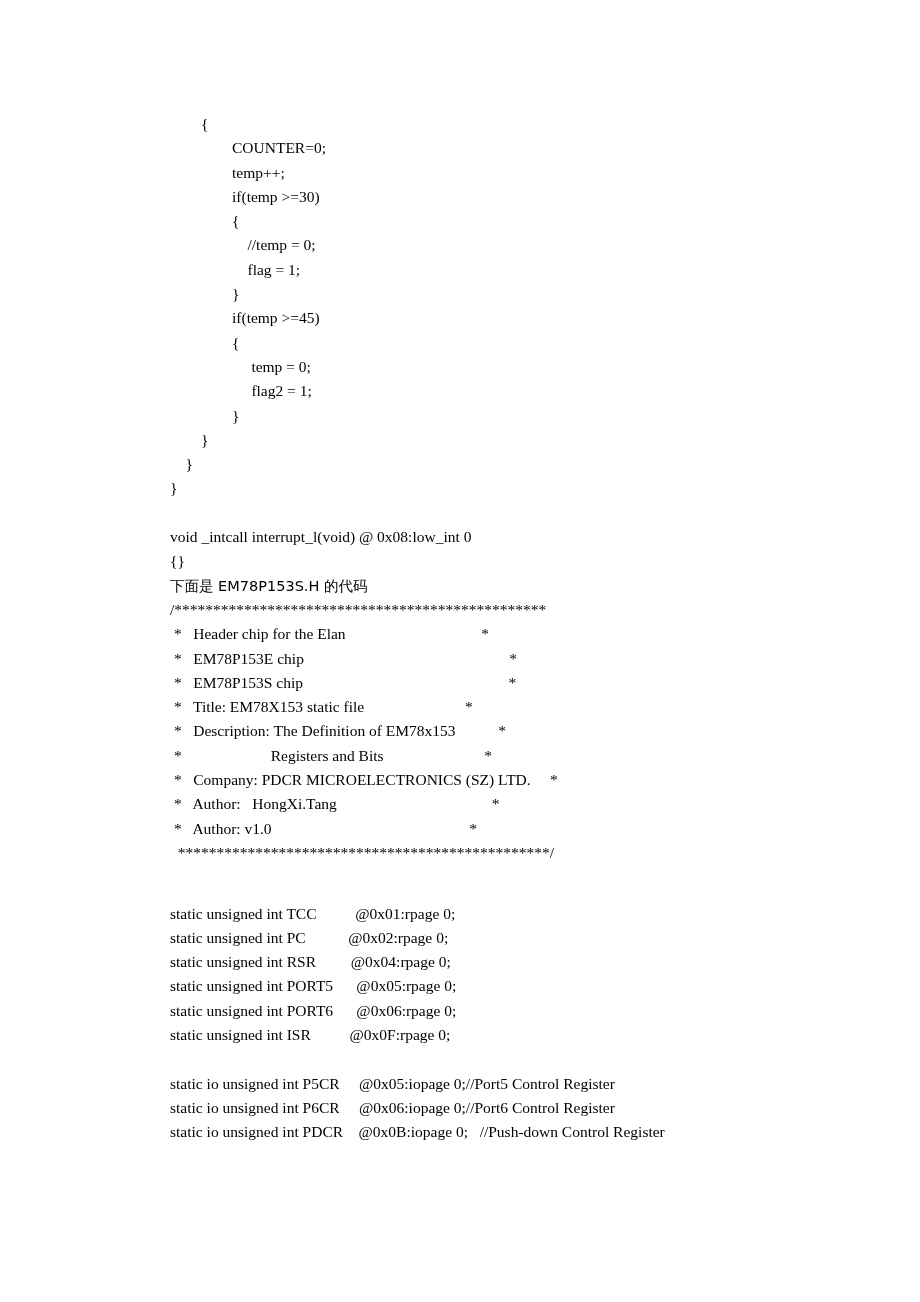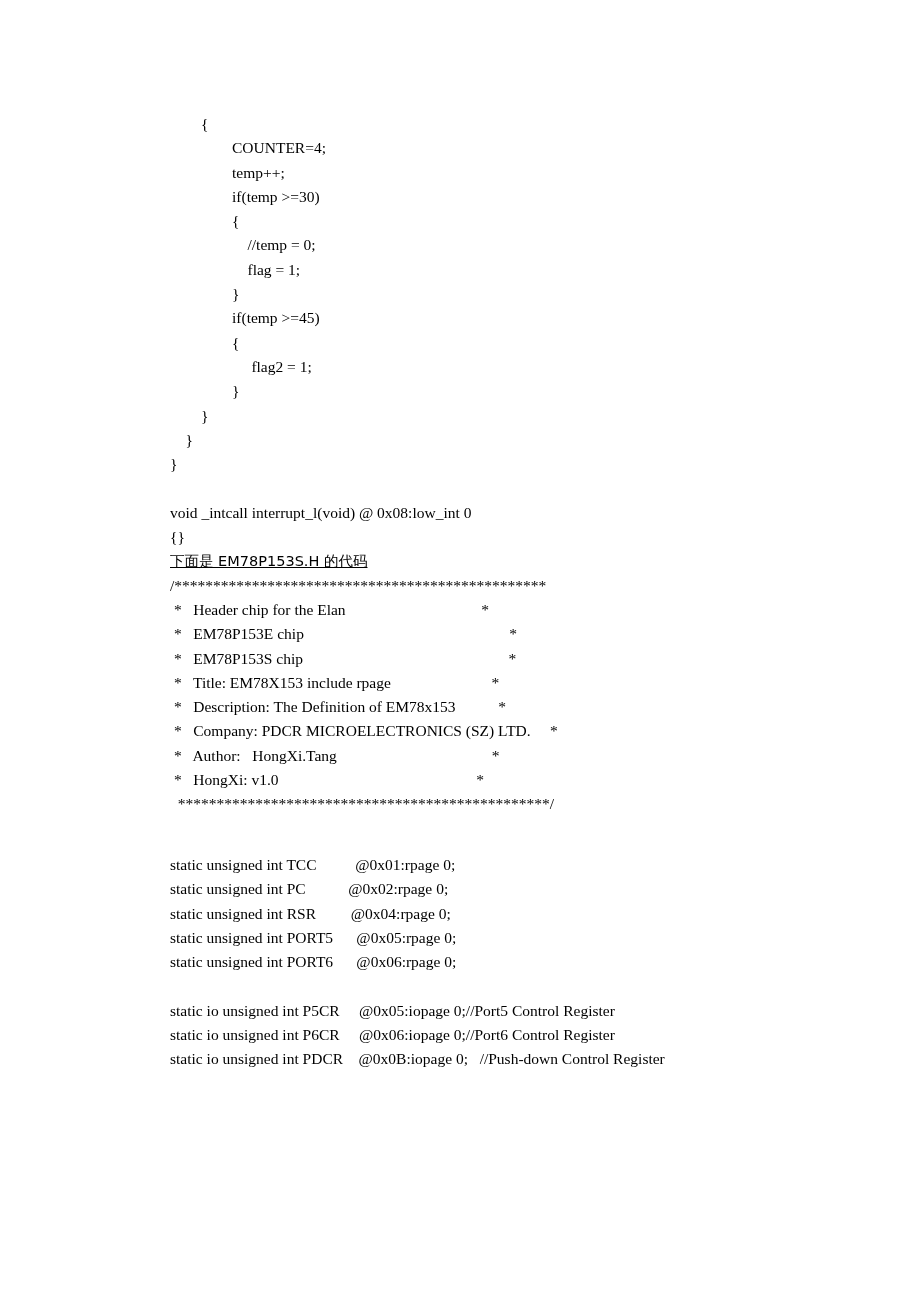--- a/index.html
+++ b/index.html
@@ -30,77 +30,79 @@
   }
   .line {
     font-size: 15.5px;
     line-height: 24.3px;
     white-space: pre;
     font-family: "Liberation Serif", serif;
   }
   .cjk {
     font-family: "DejaVu Sans", sans-serif;
     font-size: 14.5px;
-    text-decoration: underline;
   }
   .blank {
     height: 24.3px;
   }
   .halfblank {
     height: 12px;
   }
 </style>
 </head>
 <body>
 
 <div class="page">
   <div class="content">
 
     <div class="line">        {</div>
-    <div class="line">                COUNTER=4;</div>
+    <div class="line">                COUNTER=0;</div>
     <div class="line">                temp++;</div>
     <div class="line">                if(temp &gt;=30)</div>
     <div class="line">                {</div>
     <div class="line">                    //temp = 0;</div>
     <div class="line">                    flag = 1;</div>
     <div class="line">                }</div>
     <div class="line">                if(temp &gt;=45)</div>
     <div class="line">                {</div>
+    <div class="line">                     temp = 0;</div>
     <div class="line">                     flag2 = 1;</div>
     <div class="line">                }</div>
     <div class="line">        }</div>
     <div class="line">    }</div>
     <div class="line">}</div>
 
     <div class="blank"></div>
 
     <div class="line">void _intcall interrupt_l(void) @ 0x08:low_int 0</div>
     <div class="line">{}</div>
 
     <div class="line cjk">下面是 EM78P153S.H 的代码</div>
 
     <div class="line">/************************************************</div>
     <div class="line"> *   Header chip for the Elan                                   *</div>
     <div class="line"> *   EM78P153E chip                                                     *</div>
     <div class="line"> *   EM78P153S chip                                                     *</div>
-    <div class="line"> *   Title: EM78X153 include rpage                          *</div>
+    <div class="line"> *   Title: EM78X153 static file                          *</div>
     <div class="line"> *   Description: The Definition of EM78x153           *</div>
+    <div class="line"> *                       Registers and Bits                          *</div>
     <div class="line"> *   Company: PDCR MICROELECTRONICS (SZ) LTD.     *</div>
     <div class="line"> *   Author:   HongXi.Tang                                        *</div>
-    <div class="line"> *   HongXi: v1.0                                                   *</div>
+    <div class="line"> *   Author: v1.0                                                   *</div>
     <div class="line">  ************************************************/</div>
 
     <div class="blank"></div>
     <div class="halfblank"></div>
 
     <div class="line">static unsigned int TCC          @0x01:rpage 0;</div>
     <div class="line">static unsigned int PC           @0x02:rpage 0;</div>
     <div class="line">static unsigned int RSR         @0x04:rpage 0;</div>
     <div class="line">static unsigned int PORT5      @0x05:rpage 0;</div>
     <div class="line">static unsigned int PORT6      @0x06:rpage 0;</div>
+    <div class="line">static unsigned int ISR          @0x0F:rpage 0;</div>
 
     <div class="blank"></div>
 
     <div class="line">static io unsigned int P5CR     @0x05:iopage 0;//Port5 Control Register</div>
     <div class="line">static io unsigned int P6CR     @0x06:iopage 0;//Port6 Control Register</div>
     <div class="line">static io unsigned int PDCR    @0x0B:iopage 0;   //Push-down Control Register</div>
 
   </div>
 </div>
 

